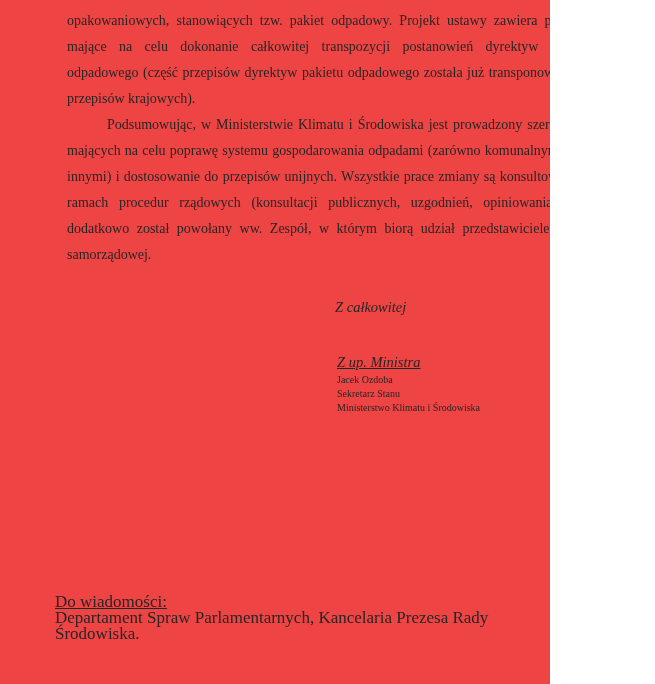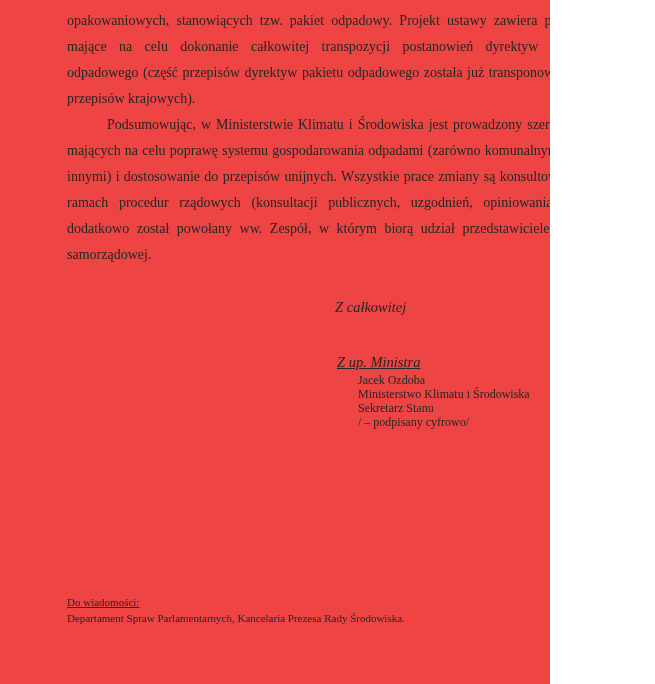--- a/index.html
+++ b/index.html
@@ -45,29 +45,28 @@
     top: 353px;
   }
   .sig-authority {
     font-size: 14.5px;
     font-style: italic;
     line-height: 18px;
     margin-bottom: 2px;
     text-decoration: underline;
   }
   .sig-line {
-    font-size: 12px;
+    font-size: 10px;
     line-height: 14px;
-    margin-left: 21px;
   }
   .cc-block {
     position: absolute;
-    left: 67px;
+    left: 55px;
     top: 594px;
-    font-size: 11px;
+    font-size: 17px;
     line-height: 16px;
   }
   .cc-label {
     text-decoration: underline;
   }
 </style>
 </head>
 <body>
 
 <div class="page">
@@ -75,23 +74,22 @@
   <div class="body-text">
     <p>opakowaniowych, stanowiących tzw. pakiet odpadowy. Projekt ustawy zawiera przepisy mające na celu dokonanie całkowitej transpozycji postanowień dyrektyw pakietu odpadowego (część przepisów dyrektyw pakietu odpadowego została już transponowana do przepisów krajowych).</p>
     <p class="indent">Podsumowując, w Ministerstwie Klimatu i Środowiska jest prowadzony szereg prac mających na celu poprawę systemu gospodarowania odpadami (zarówno komunalnymi jak i innymi) i dostosowanie do przepisów unijnych. Wszystkie prace zmiany są konsultowane w ramach procedur rządowych (konsultacji publicznych, uzgodnień, opiniowania) oraz dodatkowo został powołany ww. Zespół, w którym biorą udział przedstawiciele strony samorządowej.</p>
   </div>
 
   <div class="closing">Z całkowitej</div>
 
   <div class="signature">
     <div class="sig-authority">Z up. Ministra</div>
     <div class="sig-line">Jacek Ozdoba</div>
+    <div class="sig-line">Sekretarz Stanu</div>
     <div class="sig-line">Ministerstwo Klimatu i Środowiska</div>
-    <div class="sig-line">Sekretarz Stanu</div>
-    <div class="sig-line">/ – podpisany cyfrowo/</div>
   </div>
 
   <div class="cc-block">
     <div class="cc-label">Do wiadomości:</div>
     <div class="cc-recipients">Departament Spraw Parlamentarnych, Kancelaria Prezesa Rady Środowiska.</div>
   </div>
 
 </div>
 
 </body></html>

